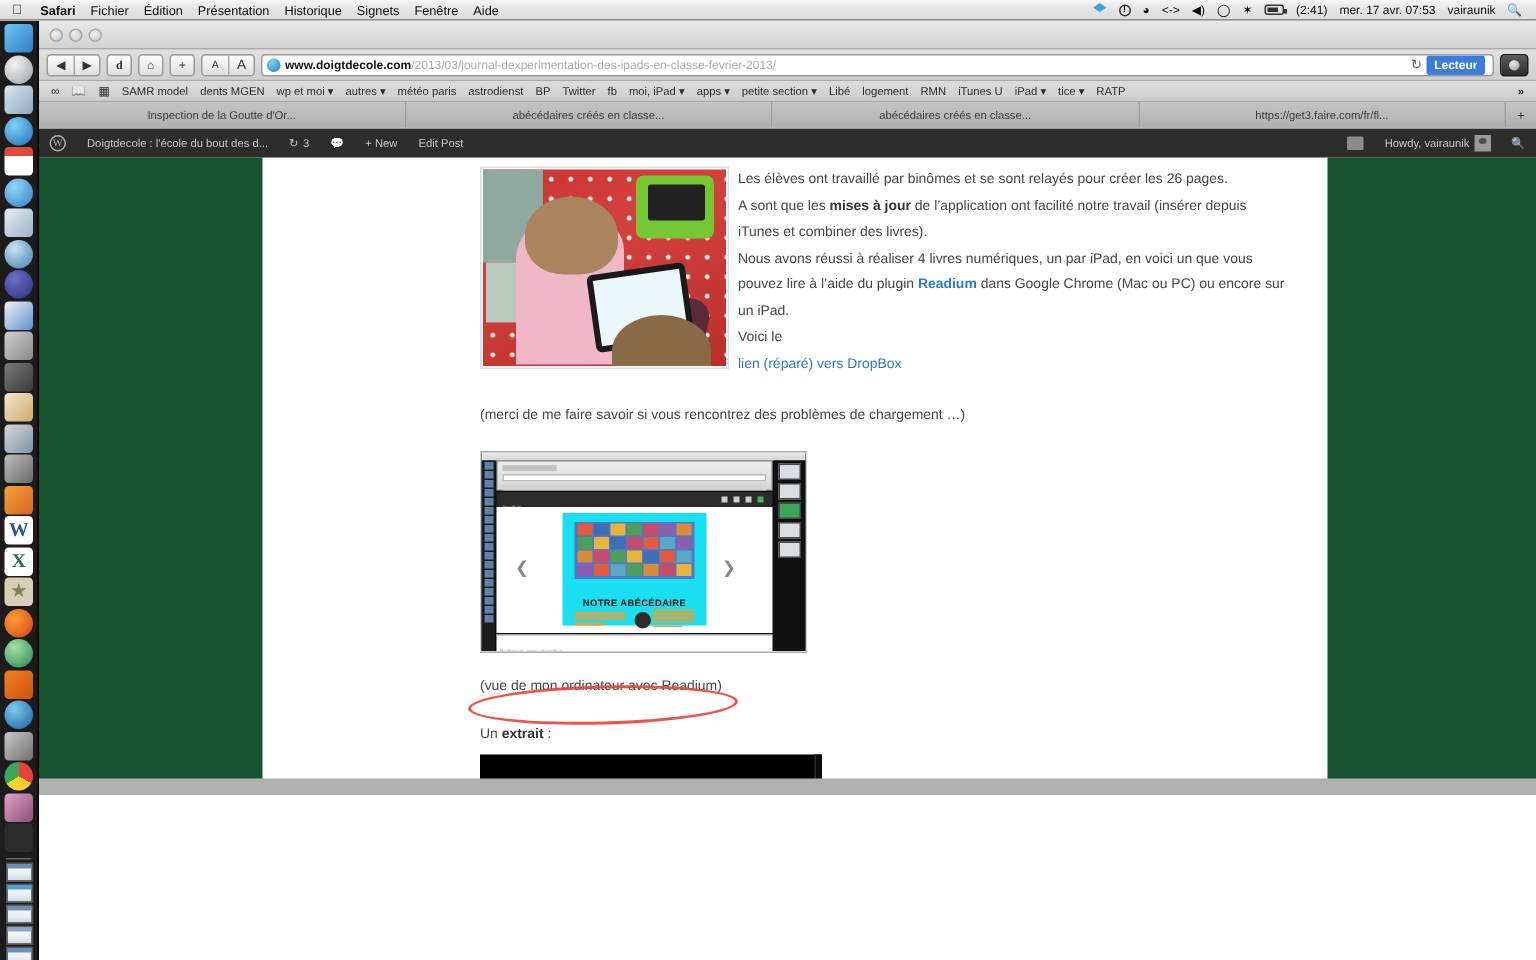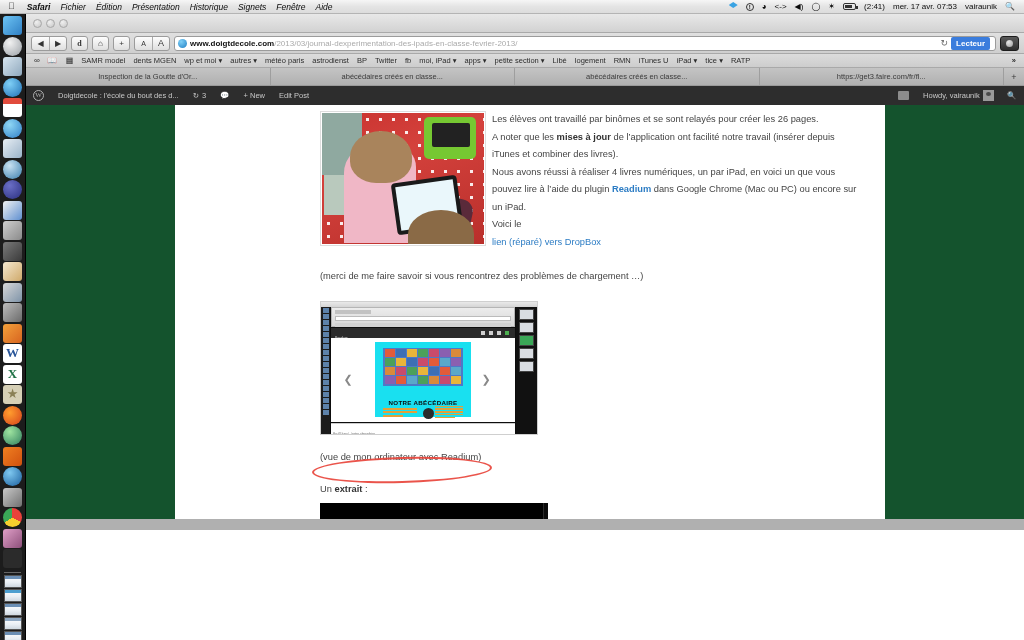--- a/index.html
+++ b/index.html
@@ -13,21 +13,21 @@
 
   
   #menubar {
     position: absolute; top: 0; left: 0; width: 1024px; height: 14px;
     background: linear-gradient(to bottom, #f6f6f6 0%, #e4e4e4 50%, #dcdcdc 100%);
     border-bottom: 1px solid #b4b4b4;
     display: flex; align-items: center;
     font-size: 8.5px; color: #0b0b0b; z-index: 60;
   }
   #menubar .apple { padding: 0 7px 0 8px; font-size: 9px; line-height: 1; }
-  #menubar .mitem { padding: 0 5px; white-space: nowrap; line-height: 14px; font-style: italic; }
+  #menubar .mitem { padding: 0 5px; white-space: nowrap; line-height: 14px; }
   #menubar .mitem.bold { font-weight: bold; }
   #menubar .right { margin-left: auto; display: flex; align-items: center; padding-right: 5px; }
   #menubar .right .mi { padding: 0 4px; white-space: nowrap; font-size: 8px; display:flex; align-items:center; }
   .ic-dropbox { width: 9px; height: 9px; background: #3aa3e3; clip-path: polygon(50% 0,100% 33%,50% 66%,0 33%); position: relative; }
   .ic-ring { width:8px;height:8px;border:1.2px solid #333;border-radius:50%;font-size:6px;text-align:center;line-height:6px;font-weight:bold;}
   .ic-wifi { font-size: 9px; }
   .ic-bt { font-size: 8px; }
   .ic-batt { width: 13px; height: 7px; border: 1px solid #333; border-radius: 2px; position: relative; display:inline-block;}
   .ic-batt::before { content:""; position:absolute; left:1px; top:1px; bottom:1px; width:7px; background:#333; }
   .ic-batt::after { content:""; position:absolute; right:-2.5px; top:2px; width:1.5px; height:3px; background:#333; }
@@ -425,21 +425,21 @@
               <div class="hair"></div>
               <div class="arm"></div>
               <div class="ipad">
                   <span class="mini"></span>
                 </div>
               <div class="girl2"></div>
             </div>
           </div>
 
           <p>Les élèves ont travaillé par binômes et se sont relayés pour créer les 26 pages.</p>
-          <p><span>A noter que les </span><b>mises à jour</b><span> de l’application ont facilité notre travail (insérer depuis iTunes et combiner des livres).</span></p>
+          <p><span>A sont que les </span><b>mises à jour</b><span> de l’application ont facilité notre travail (insérer depuis iTunes et combiner des livres).</span></p>
           <p><span>Nous avons réussi à réaliser 4 livres numériques, un par iPad, en voici un que vous pouvez lire à l’aide du plugin </span><a class="lnk">Readium</a><span> dans Google Chrome (Mac ou PC) ou encore sur un iPad.</span></p>
           <p>Voici le</p>
           <p><a class="lnk" style="font-weight:normal">lien (réparé) vers DropBox</a></p>
           <p style="margin-top:17px">(merci de me faire savoir si vous rencontrez des problèmes de chargement …)</p>
 
           <div class="shotwrap">
             <div class="shot">
               <div class="mb"></div>
               <div class="leftstrip">
                   <i></i>

